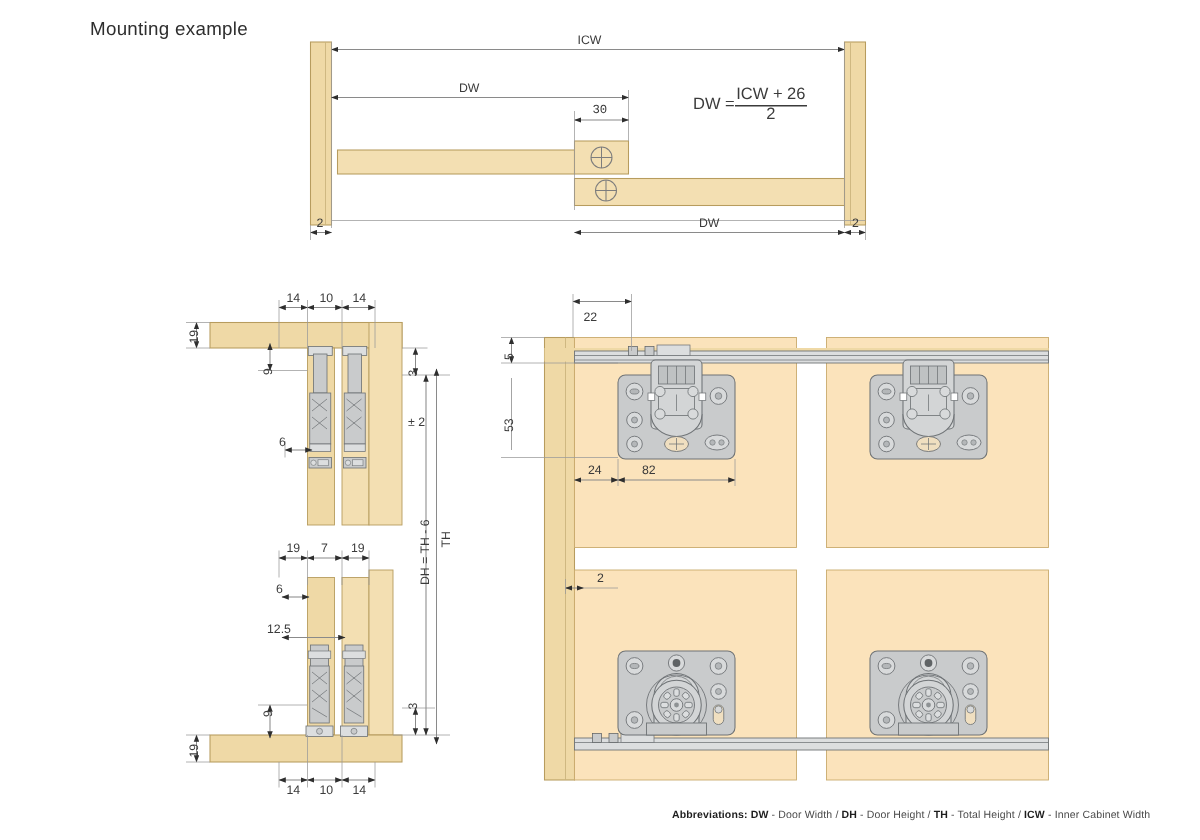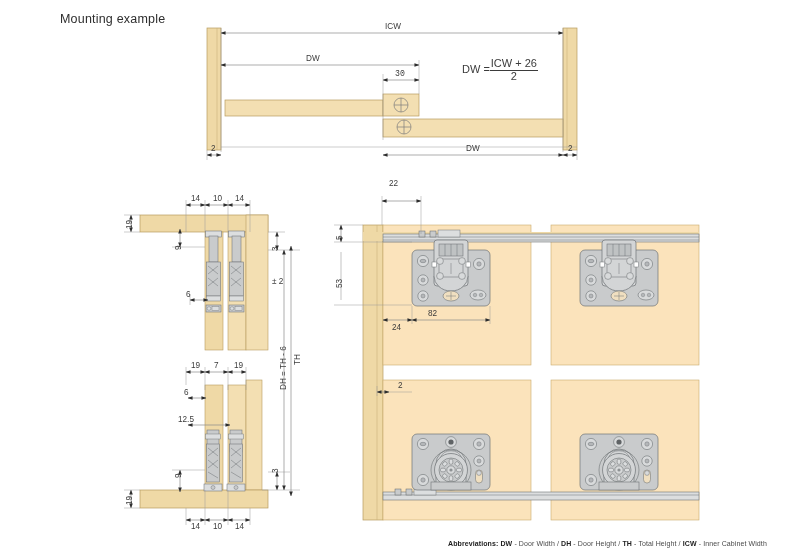--- a/index.html
+++ b/index.html
@@ -342,23 +342,23 @@
 <div class="abs dim" style="left:178px;top:416px;">12.5</div>
 <div class="abs dim vt" style="left:175px;top:478px;">9</div>
 <div class="abs dim vt" style="left:126px;top:505px;">19</div>
 <div class="abs dim" style="left:191px;top:523px;">14</div>
 <div class="abs dim" style="left:213px;top:523px;">10</div>
 <div class="abs dim" style="left:235px;top:523px;">14</div>
 <div class="abs dim vt" style="left:272px;top:473px;">3</div>
 <div class="abs dim vt" style="left:280px;top:390px;">DH = TH - 6</div>
 <div class="abs dim vt" style="left:294px;top:365px;">TH</div>
 
-<div class="abs dim" style="left:389px;top:180px;">22</div>
+<div class="abs dim" style="left:389px;top:208px;">22</div>
 <div class="abs dim vt" style="left:336px;top:240px;">5</div>
 <div class="abs dim vt" style="left:336px;top:288px;">53</div>
-<div class="abs dim" style="left:392px;top:324px;text-align:right;">24</div>
+<div class="abs dim" style="left:392px;top:310px;text-align:right;">24</div>
 <div class="abs dim" style="left:428px;top:310px;">82</div>
 <div class="abs dim" style="left:398px;top:382px;">2</div>
 
 <div class="abs" id="footer">
   <b>Abbreviations:</b>
   <span id="footer-items"> <b>DW</b><span> - Door Width</span><span> / </span><b>DH</b><span> - Door Height</span><span> / </span><b>TH</b><span> - Total Height</span><span> / </span><b>ICW</b><span> - Inner Cabinet Width</span></span>
 </div>
 
 </body></html>

